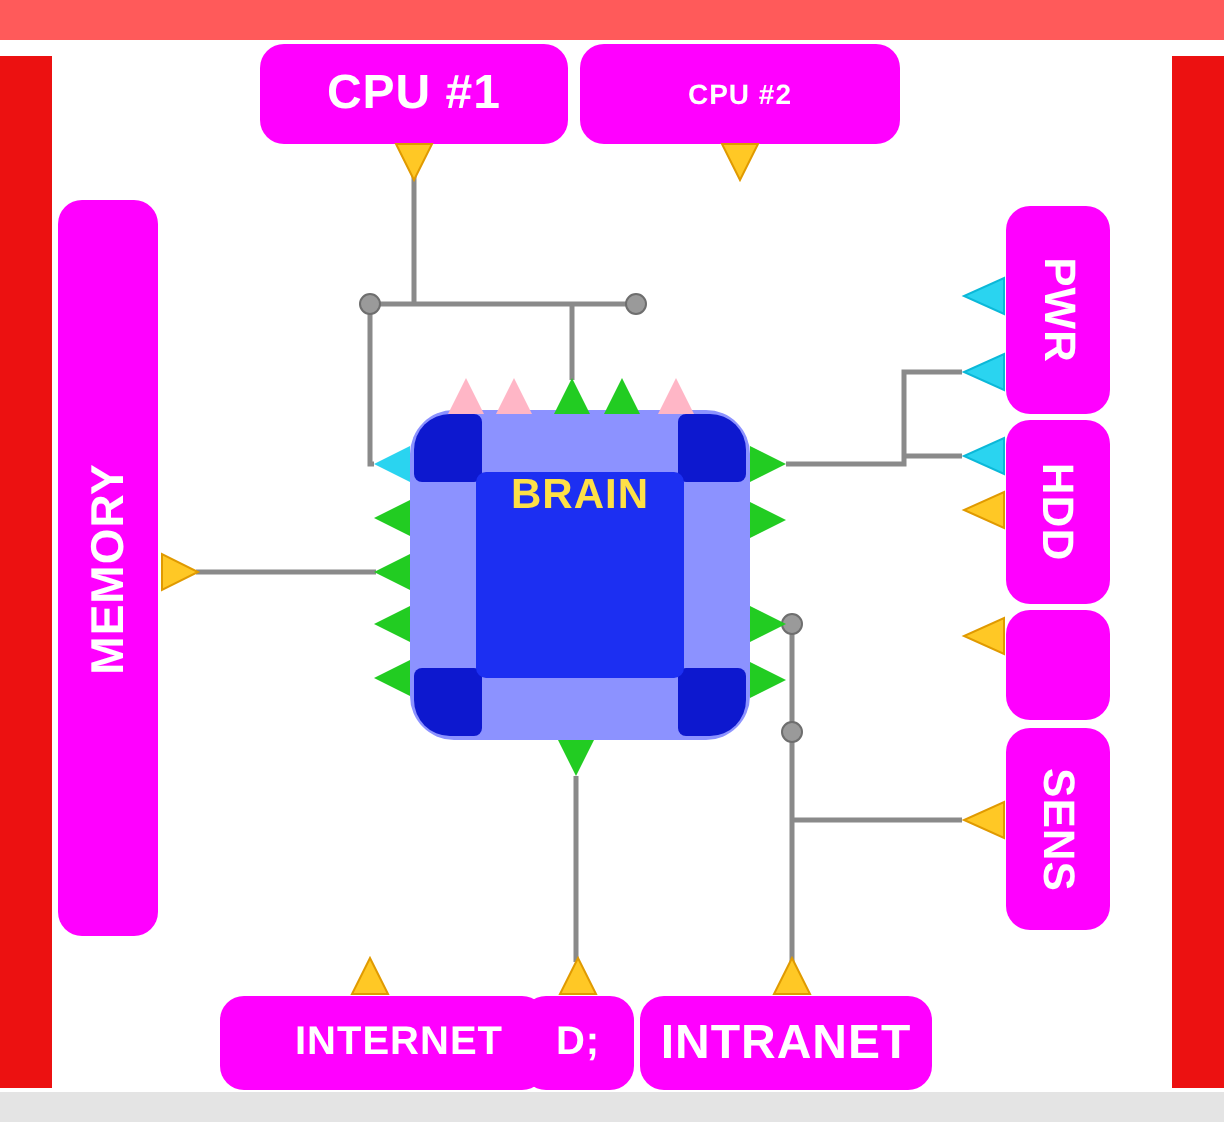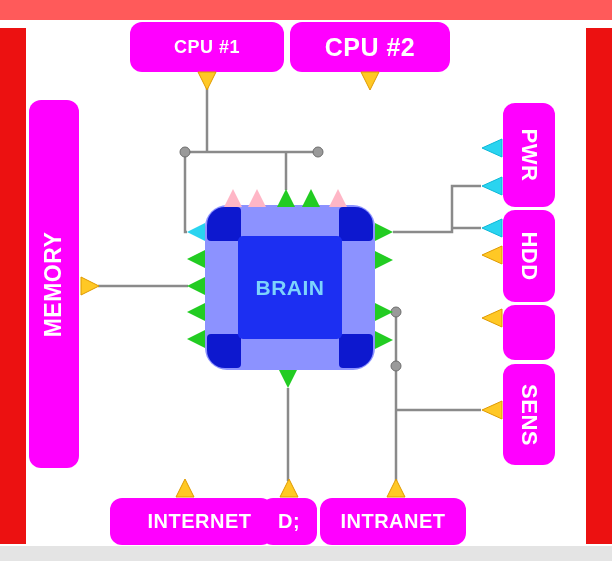--- a/index.html
+++ b/index.html
@@ -15,47 +15,47 @@
 
   .node {
     position:absolute; background:var(--node-fill,#ff00ff); color:var(--node-text,#ffffff);
     font-weight:bold; display:flex; align-items:center; justify-content:center;
     border-radius:12px; letter-spacing:0.5px;
   }
   .node span { white-space:nowrap; }
   .rot-cw  { transform:rotate(90deg); }
   .rot-ccw { transform:rotate(-90deg); }
 
-  .n-cpu1     { left:130px; top:22px;  width:154px; height:50px; font-size:18px; }
-  .n-cpu2     { left:290px; top:22px;  width:160px; height:50px; font-size:25px;align-items:center; }
+  .n-cpu1     { left:130px; top:22px;  width:154px; height:50px; font-size:24px; }
+  .n-cpu2     { left:290px; top:22px;  width:160px; height:50px; font-size:14px;align-items:center; }
   .n-memory   { left:29px;  top:100px; width:50px;  height:368px; font-size:23px; }
   .n-pwr      { left:503px; top:103px; width:52px;  height:104px; font-size:22px; }
   .n-hdd      { left:503px; top:210px; width:52px;  height:92px;  font-size:22px; }
   .n-aux      { left:503px; top:305px; width:52px;  height:55px;  font-size:22px; }
   .n-sens     { left:503px; top:364px; width:52px;  height:101px; font-size:22px; }
   .n-internet { left:110px; top:498px; width:147px; height:47px; font-size:20px;padding-left:16px; }
   .n-d        { left:261px; top:498px; width:56px;  height:47px; font-size:20px; }
-  .n-intranet { left:320px; top:498px; width:146px; height:47px; font-size:20px; }
+  .n-intranet { left:320px; top:498px; width:146px; height:47px; font-size:24px; }
 
   .chip { position:absolute; left:205px; top:205px; width:170px; height:165px; }
   .chip-outer {
     position:absolute; inset:0; background:var(--chip-outer,#8c92ff); border-radius:22px;
   }
   .corner {
     position:absolute; width:34px; height:34px; background:var(--chip-corner,#0d18cf);
   }
   .corner.tl { left:2px;  top:2px;    border-radius:18px 4px 4px 4px; }
   .corner.tr { right:2px; top:2px;    border-radius:4px 18px 4px 4px; }
   .corner.bl { left:2px;  bottom:2px; border-radius:4px 4px 4px 18px; }
   .corner.br { right:2px; bottom:2px; border-radius:4px 4px 18px 4px; }
   .chip-inner {
     position:absolute; left:33px; top:31px; width:104px; height:103px;
     background:var(--chip-inner,#1c2ff2); border-radius:5px;
-    display:flex; align-items:center; justify-content:center;
-    color:#7dd3fc; font-weight:bold; font-size:21px; letter-spacing:0.5px;
+    display:flex; align-items:flex-start; justify-content:center;
+    color:#fde047; font-weight:bold; font-size:21px; letter-spacing:0.5px;
   }
   svg.overlay { position:absolute; left:0; top:0; pointer-events:none; }
 </style>
 </head>
 <body>
 
 <div class="canvas">
 
   <div class="bar top"></div>
   <div class="bar left"></div>

